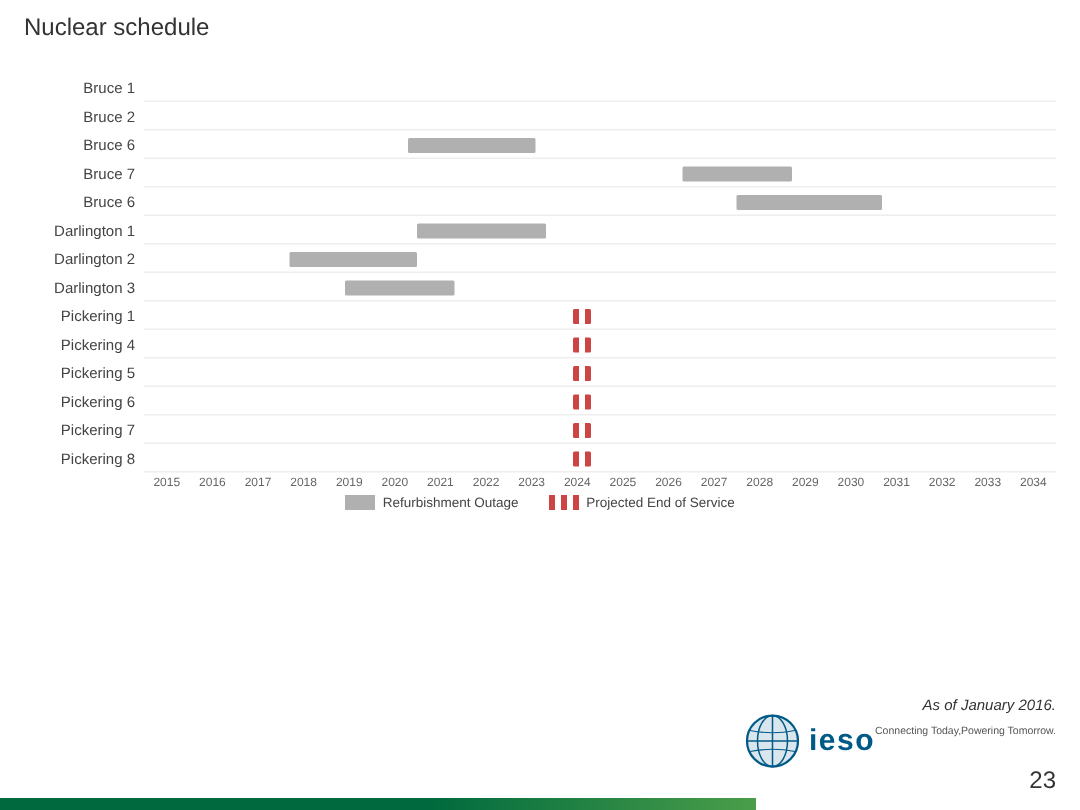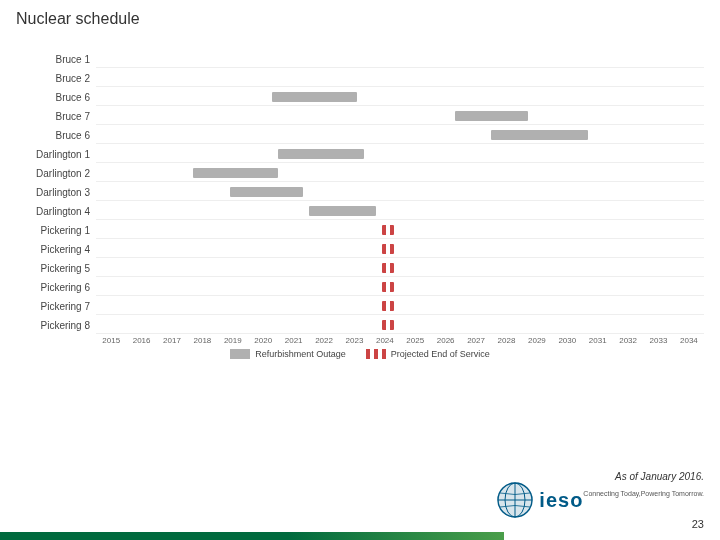--- a/index.html
+++ b/index.html
@@ -134,21 +134,21 @@
       color: #005a87;
       letter-spacing: 1px;
       line-height: 1;
     }
     .ieso-tagline {
       font-size: 7px;
       color: #555;
       line-height: 1.2;
     }
     .page-number {
-      font-size: 11px;
+      font-size: 16px;
       color: #333;
       text-align: center;
     }
     .bottom-bar {
       position: absolute;
       bottom: 0;
       left: 0;
       right: 0;
       height: 8px;
       background: linear-gradient(90deg, #006a3e 40%, #4a9e4a 70%, #fff 70%);
@@ -197,26 +197,20 @@
       <div class="gantt-row">
         <div class="row-label">Darlington 2</div>
         <div class="row-bars">
           <div class="bar bar-solid" style="left: 16%; width: 14%;"></div>
         </div>
       </div>
       <div class="gantt-row">
         <div class="row-label">Darlington 3</div>
         <div class="row-bars">
           <div class="bar bar-solid" style="left: 22%; width: 12%;"></div>
-        </div>
-      </div>
-      <div class="gantt-row">
-        <div class="row-label">Darlington 4</div>
-        <div class="row-bars">
-          <div class="bar bar-solid" style="left: 35%; width: 11%;"></div>
         </div>
       </div>
       <div class="gantt-row">
         <div class="row-label">Pickering 1</div>
         <div class="row-bars">
           <div class="bar bar-dashed" style="left: 47%; width: 2%;"></div>
         </div>
       </div>
       <div class="gantt-row">
         <div class="row-label">Pickering 4</div>

